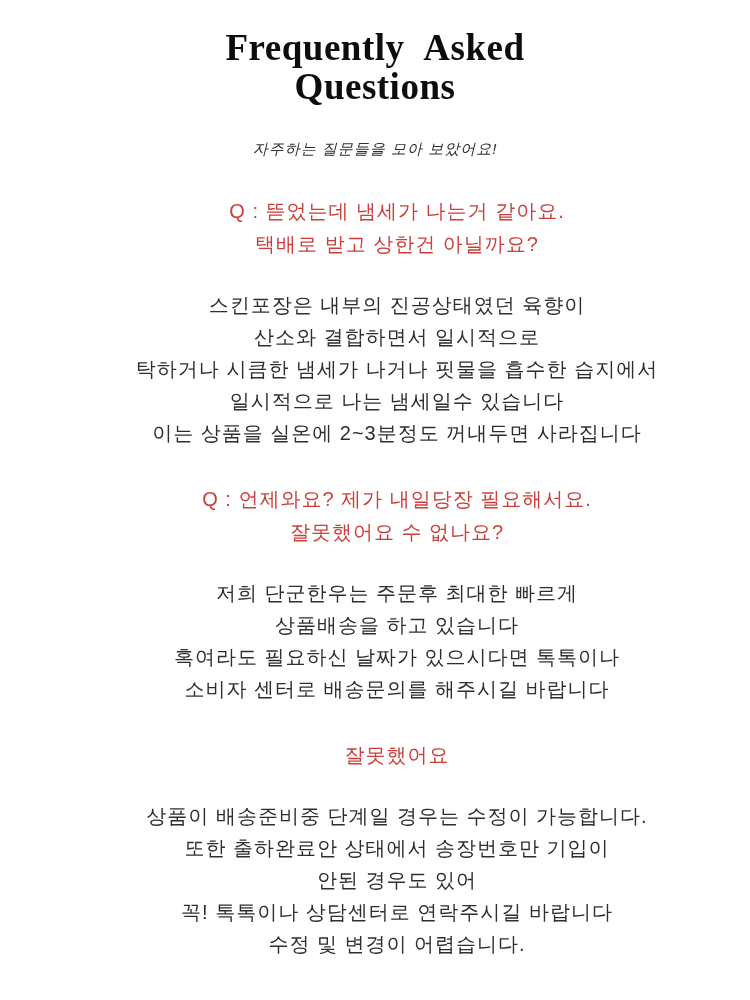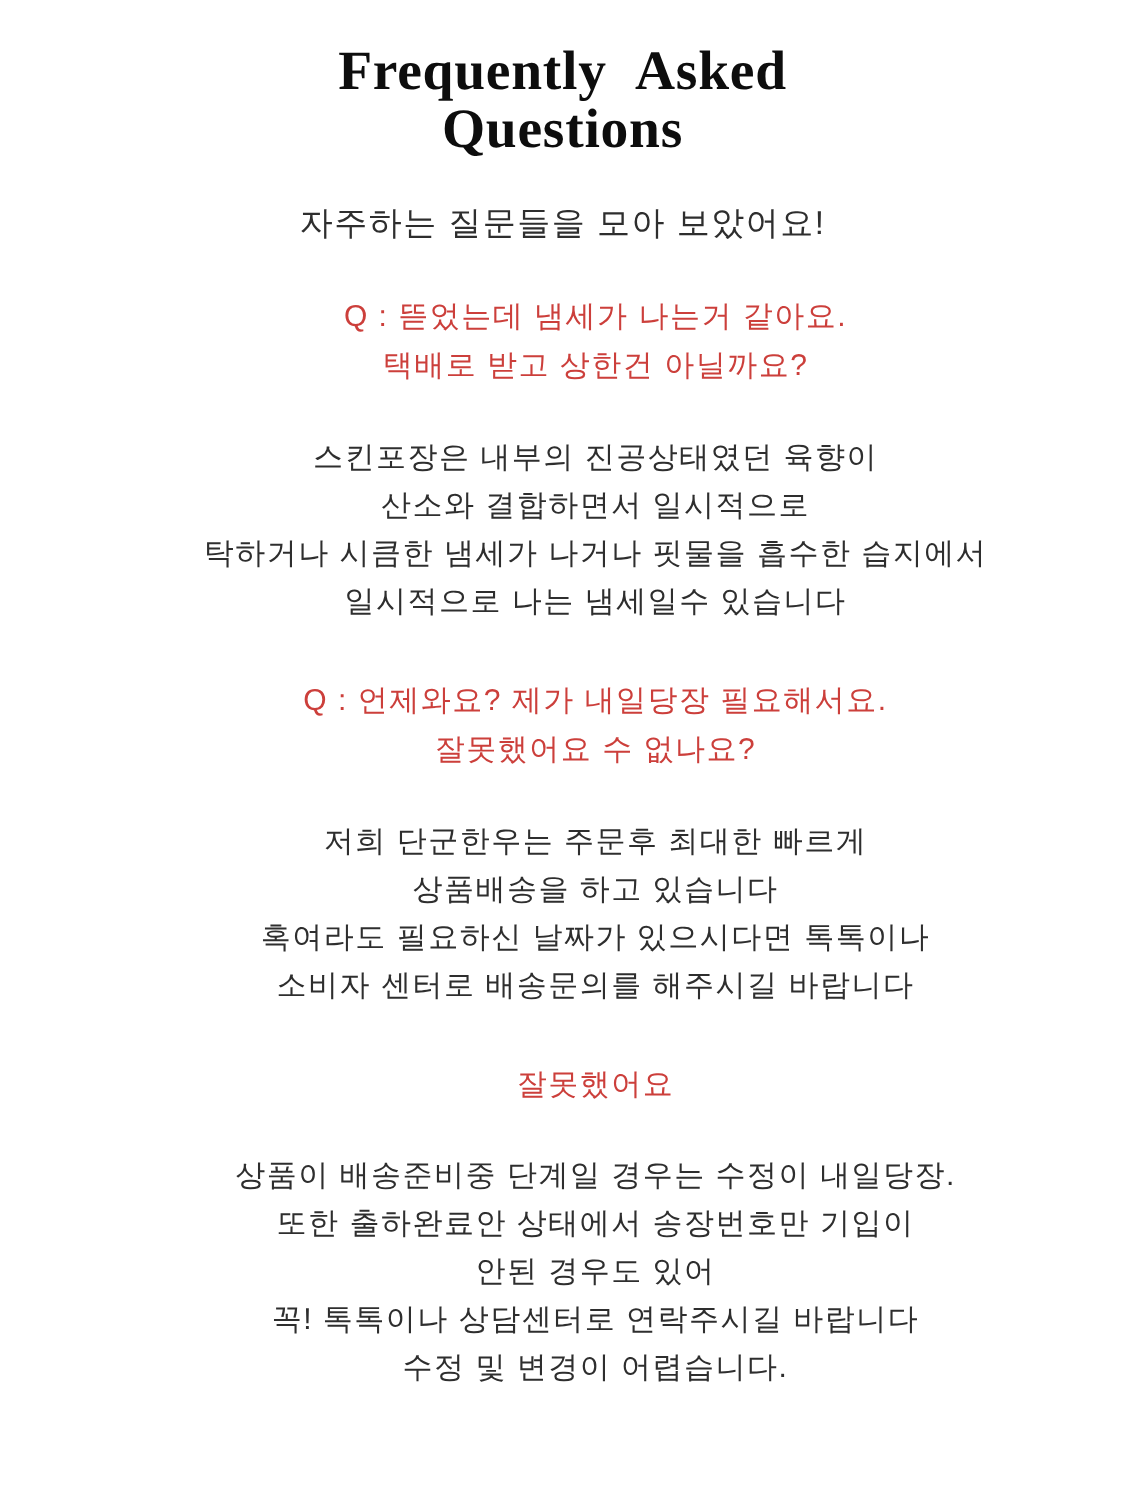--- a/index.html
+++ b/index.html
@@ -26,24 +26,25 @@
     font-weight: 700;
     font-size: 37px;
     line-height: 39px;
     letter-spacing: 0.5px;
     word-spacing: 0.30em;
     color: var(--title-color, #0d0d0d);
   }
   .title-line { display: block; }
   .subtitle {
     margin: 30px 0 0 0;
-    font-size: 22px;
+    font-size: 15px;
     line-height: 25px;
     letter-spacing: 1px;
     color: var(--answer-color, #2e2e2e);
+    font-style: italic;
   }
   .faq-item { margin: 0; }
   .question {
     margin-top: 34px;
     font-size: 20px;
     line-height: 33px;
     letter-spacing: 1px;
     color: var(--question-color, #cc3f3b);
   }
   .answer {
@@ -71,20 +72,21 @@
   <section class="faq-item">
     <div class="question">
       <span class="q-line">Q : 뜯었는데 냄세가 나는거 같아요.</span>
       <span class="q-line">택배로 받고 상한건 아닐까요?</span>
     </div>
     <div class="answer">
       <span class="a-line">스킨포장은 내부의 진공상태였던 육향이</span>
       <span class="a-line">산소와 결합하면서 일시적으로</span>
       <span class="a-line">탁하거나 시큼한 냄세가 나거나 핏물을 흡수한 습지에서</span>
       <span class="a-line">일시적으로 나는 냄세일수 있습니다</span>
+      <span class="a-line">이는 상품을 실온에 2~3분정도 꺼내두면 사라집니다</span>
     </div>
   </section>
 
   <section class="faq-item">
     <div class="question">
       <span class="q-line">Q : 언제와요? 제가 내일당장 필요해서요.</span>
       <span class="q-line">잘못했어요 수 없나요?</span>
     </div>
     <div class="answer">
       <span class="a-line">저희 단군한우는 주문후 최대한 빠르게</span>
@@ -92,21 +94,21 @@
       <span class="a-line">혹여라도 필요하신 날짜가 있으시다면 톡톡이나</span>
       <span class="a-line">소비자 센터로 배송문의를 해주시길 바랍니다</span>
     </div>
   </section>
 
   <section class="faq-item">
     <div class="question">
       <span class="q-line">잘못했어요</span>
     </div>
     <div class="answer">
-      <span class="a-line">상품이 배송준비중 단계일 경우는 수정이 내일당장.</span>
+      <span class="a-line">상품이 배송준비중 단계일 경우는 수정이 가능합니다.</span>
       <span class="a-line">또한 출하완료안 상태에서 송장번호만 기입이</span>
       <span class="a-line">안된 경우도 있어</span>
       <span class="a-line">꼭! 톡톡이나 상담센터로 연락주시길 바랍니다</span>
       <span class="a-line">수정 및 변경이 어렵습니다.</span>
     </div>
   </section>
 
 </div>
 
 </body></html>

